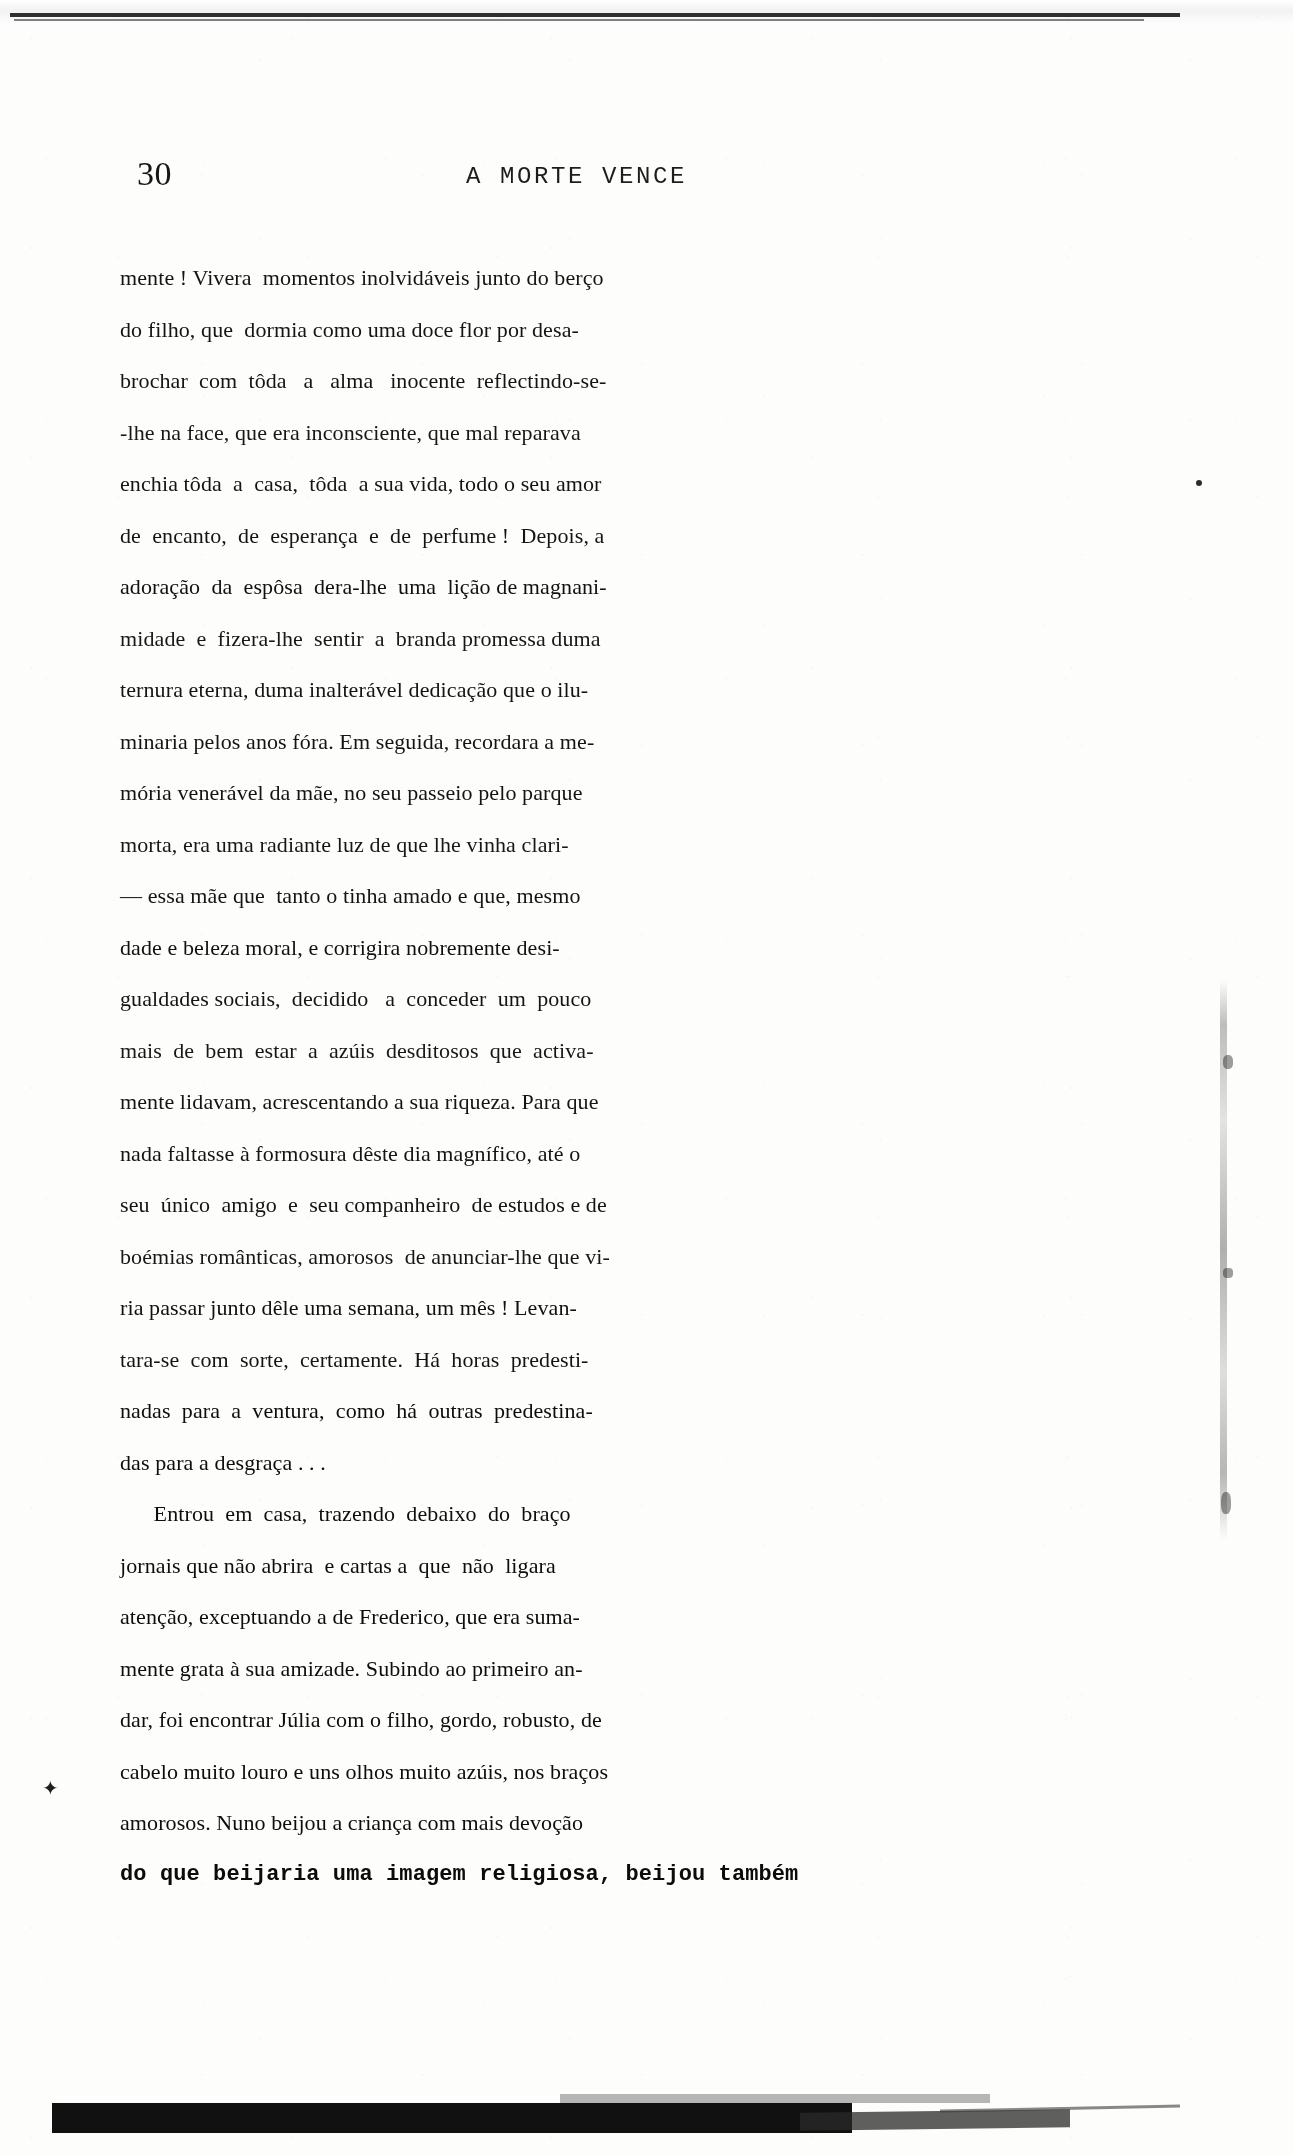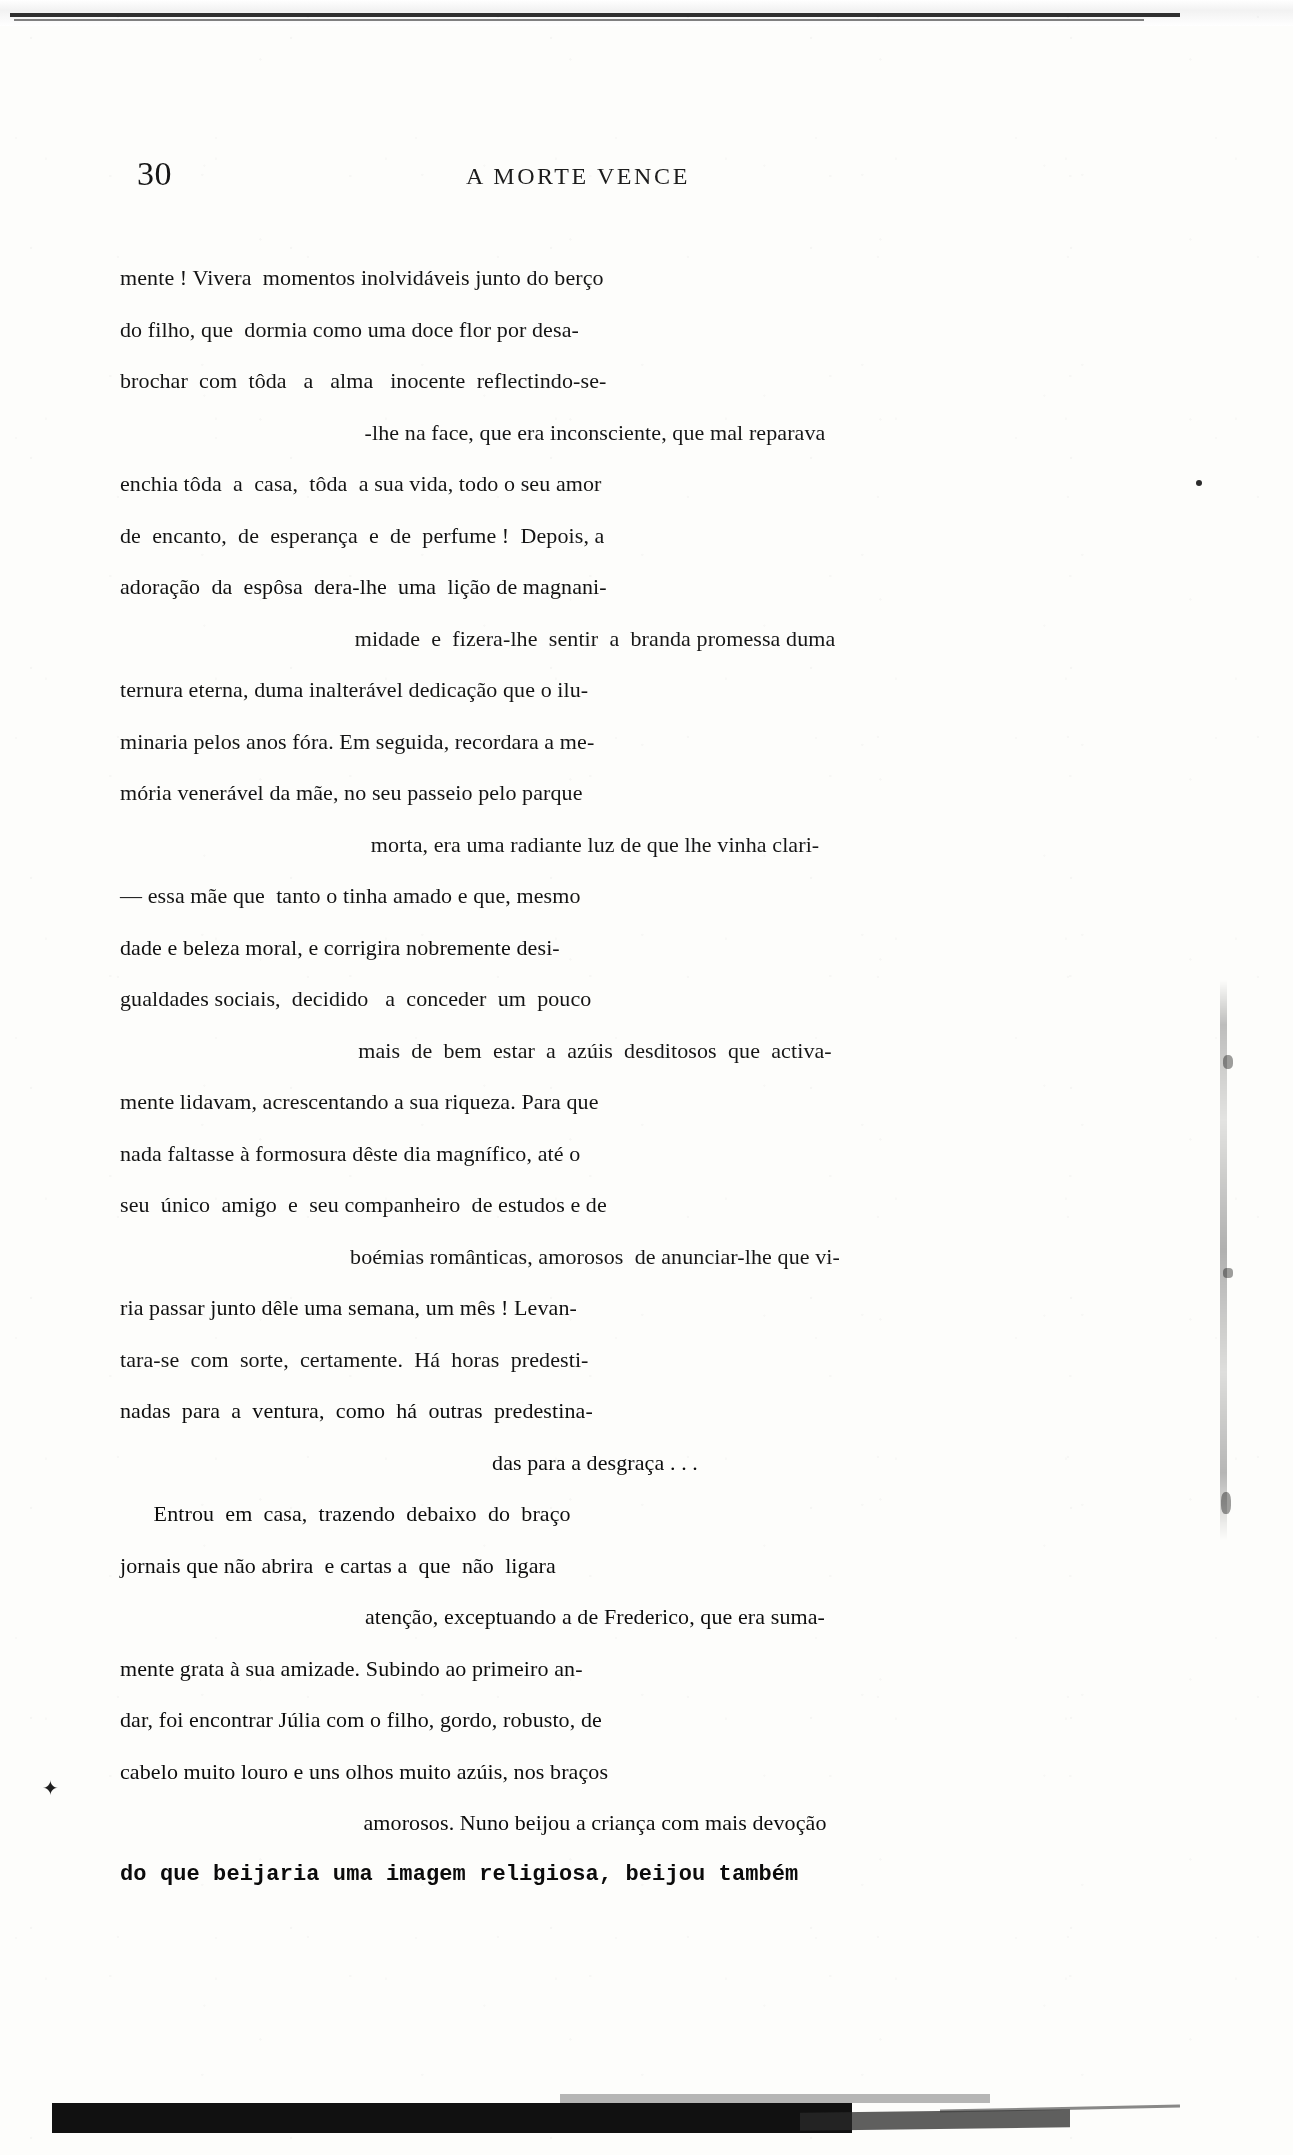--- a/index.html
+++ b/index.html
@@ -172,20 +172,21 @@
   }
   .head-title {
     position: absolute;
     left: 466px;
     top: 8px;
     font-size: 24px;
     letter-spacing: 2.6px;
     color: #1d1d1d;
     font-variant: small-caps;
     text-transform: uppercase;
+    font-family: Liberation Mono, monospace;
   }
 
   
   .text-block {
     position: absolute;
     top: 252px;
     left: 120px;
     width: 950px;
   }
   .line {
@@ -197,21 +198,21 @@
     letter-spacing: .1px;
   }
   
   .line.indent {
     text-indent: 0;
   }
   .para-gap {
     height: 0px;
   }
   
-  .line:nth-child(4n)   { color: #171717; text-align: center; }
+  .line:nth-child(4n)   { color: #171717; }
   .line:nth-child(7n)   { color: #101010; }
   .line.heavy           { font-weight: 700; color: #0b0b0b; font-family: Liberation Mono, monospace; }
   .line.semiheavy       { color: #0d0d0d; }
 </style>
 </head>
 <body>
 
 <div class="page-scan">
 
   <div class="top-edge">

